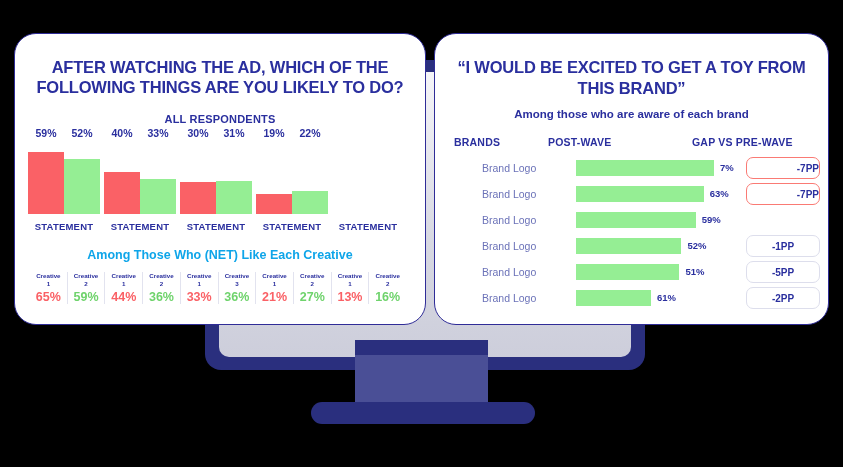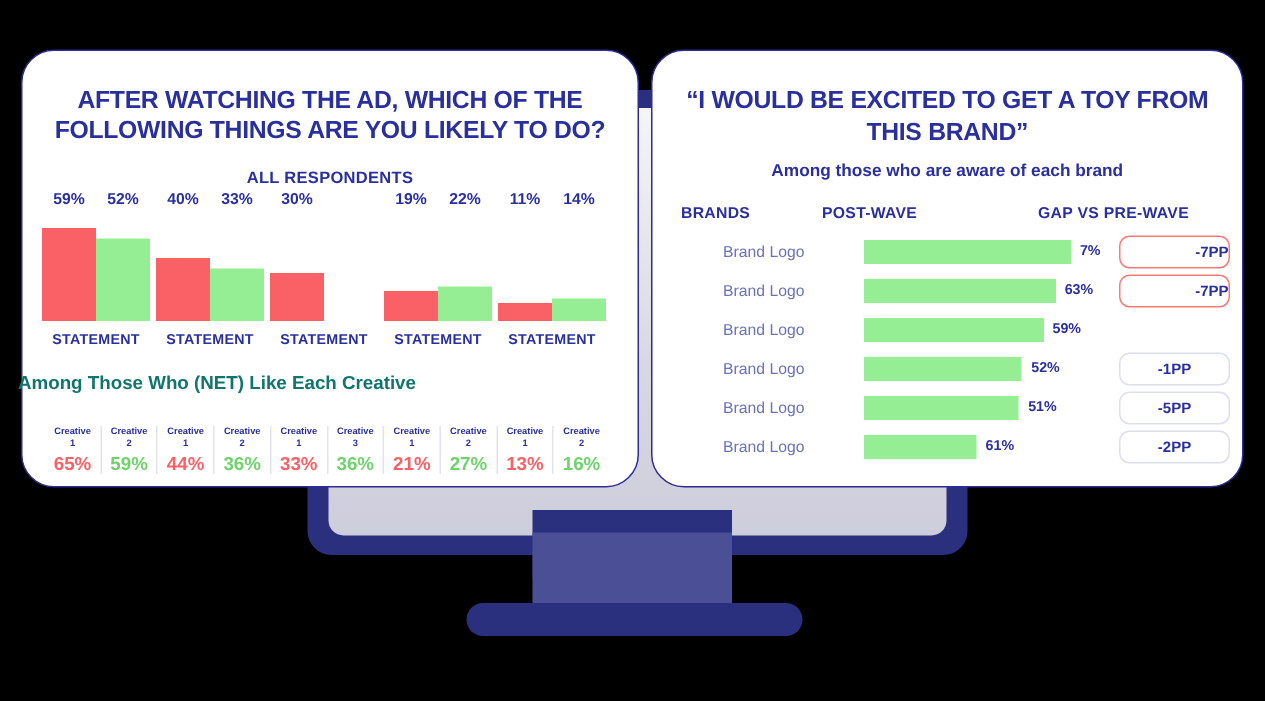--- a/index.html
+++ b/index.html
@@ -153,28 +153,29 @@
     text-align: center;
     color: #2A2F9E;
     font-size: 9.5px;
     font-weight: bold;
     letter-spacing: 0.2px;
   }
 
   
   .net-title {
     position: absolute;
-    left: 12px; top: 248px; width: 396px;
-    color: #0f766e;
+    left: 22px; top: 248px; width: 396px;
+    text-align: center;
+    color: #0ea5e9;
     font-weight: bold;
     font-size: 12.5px;
   }
   .net-row {
     position: absolute;
-    left: 30px; top: 284px;
+    left: 30px; top: 272px;
     width: 376px;
     display: flex;
   }
   .net-cell {
     flex: 1;
     text-align: center;
     border-left: 1px solid #E2E3EF;
     padding: 0 1px;
   }
   .net-cell:first-child { border-left: none; }
@@ -286,43 +287,37 @@
           <div class="bar-val">33%</div>
           <div class="bar green" style="height: 34.8857px;"></div>
         </div>
       </div>
       <div class="stmt-label" style="left: 76px;">STATEMENT</div>
       <div class="bar-group" style="left: 152px;">
         <div class="bar-wrap">
           <div class="bar-val">30%</div>
           <div class="bar red" style="height: 31.7143px;"></div>
         </div>
+        <div class="bar-wrap">
+          <div class="bar-val">31%</div>
+          <div class="bar green" style="height: 32.7714px;"></div>
+        </div>
       </div>
       <div class="stmt-label" style="left: 152px;">STATEMENT</div>
       <div class="bar-group" style="left: 228px;">
         <div class="bar-wrap">
           <div class="bar-val">19%</div>
           <div class="bar red" style="height: 20.0857px;"></div>
         </div>
         <div class="bar-wrap">
           <div class="bar-val">22%</div>
           <div class="bar green" style="height: 23.2571px;"></div>
         </div>
       </div>
       <div class="stmt-label" style="left: 228px;">STATEMENT</div>
-      <div class="bar-group" style="left: 304px;">
-        <div class="bar-wrap">
-          <div class="bar-val">11%</div>
-          <div class="bar red" style="height: 11.6286px;"></div>
-        </div>
-        <div class="bar-wrap">
-          <div class="bar-val">14%</div>
-          <div class="bar green" style="height: 14.8px;"></div>
-        </div>
-      </div>
       <div class="stmt-label" style="left: 304px;">STATEMENT</div>
     </div>
 
   <div class="net-title">Among Those Who (NET) Like Each Creative</div>
 
   <div class="net-row" id="net-row">
       <div class="net-cell">
         <div class="net-cell-label">Creative</div>
         <div class="net-cell-label">1</div>
         <div class="net-cell-value red">65%</div>

